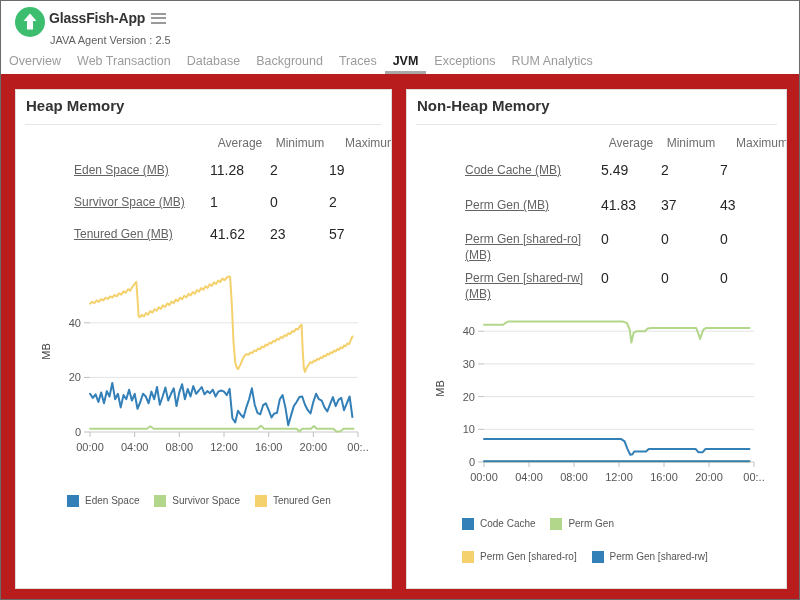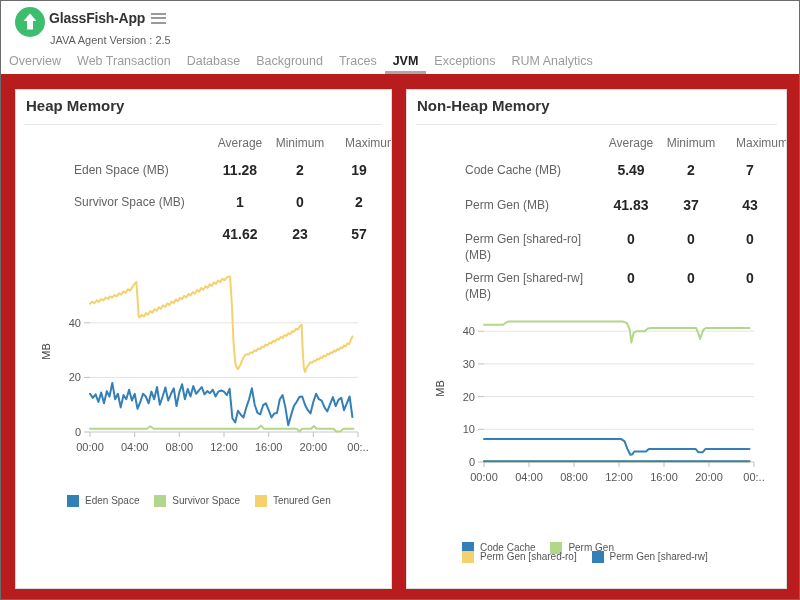--- a/index.html
+++ b/index.html
@@ -23,22 +23,22 @@
   #heap-card { left:14px; width:377px; }
   #nonheap-card { left:405px; width:381px; }
   .card h2 { position:absolute; left:10px; top:7px; font-size:15px; font-weight:bold; color:#333; }
   .divider { position:absolute; top:34px; left:9px; right:9px; border-top:1px solid #e6e6e6; }
   
   .thead { position:absolute; top:46px; left:0; right:0; height:16px; }
   .thead .vcell { position:absolute; width:60px; text-align:center; font-size:12px; color:#6e6e6e; }
   .vc0 { left:194px; } .vc1 { left:254px; } .vc2 { left:313px; }
   .thead .vc2 span { display:inline-block; transform:translateX(12px); white-space:nowrap; }
   .trow { position:absolute; left:0; right:0; }
-  .trow .lbl { position:absolute; left:58px; width:135px; font-size:12px; color:#636363; line-height:16px; }
-  .trow .val { position:absolute; width:60px; text-align:center; font-size:14px; font-weight:bold; color:#262626; line-height:16px; }
+  .trow .lbl { position:absolute; left:58px; width:135px; font-size:12px; color:#636363; line-height:16px;text-decoration:underline; }
+  .trow .val { position:absolute; width:60px; text-align:left; font-size:14px; font-weight:normal; color:#262626; line-height:16px; }
   .center32 { height:32px; }
   .center32 .lbl, .center32 .val { top:8px; }
   
   svg text { font-size:11px; fill:#565656; }
   svg text.ylab { font-size:11px; fill:#444; }
   .chart-svg { position:absolute; left:0; }
   
   .legend { position:absolute; font-size:10px; color:#555; }
   .legend .li { display:inline-flex; margin-right:12px; }
   .legend i { display:inline-block; width:12px; height:12px; margin-right:6px; }
@@ -91,20 +91,21 @@
         <div class="val vc1">2</div>
         <div class="val vc2">19</div>
       </div>
       <div class="trow center32" style="top:96px">
         <div class="lbl">Survivor Space (MB)</div>
         <div class="val vc0">1</div>
         <div class="val vc1">0</div>
         <div class="val vc2">2</div>
       </div>
       <div class="trow center32" style="top:128px">
+        <div class="lbl">Tenured Gen (MB)</div>
         <div class="val vc0">41.62</div>
         <div class="val vc1">23</div>
         <div class="val vc2">57</div>
       </div>
       <svg id="heap-svg" class="chart-svg" style="top:170px" width="377" height="210">
           <line x1="74" y1="172" x2="342" y2="172" stroke="#c9c9c9" stroke-width="1"></line>
           <line x1="68" y1="172" x2="74" y2="172" stroke="#c0c0c0" stroke-width="1"></line>
           <text x="65" y="176" text-anchor="end">0</text>
           <line x1="74" y1="117.4" x2="342" y2="117.4" stroke="#e4e4e4" stroke-width="1"></line>
           <line x1="68" y1="117.4" x2="74" y2="117.4" stroke="#c0c0c0" stroke-width="1"></line>
@@ -208,21 +209,21 @@
           <line x1="302" y1="160" x2="302" y2="165" stroke="#c0c0c0" stroke-width="1"></line>
           <text x="302" y="179" text-anchor="middle">20:00</text>
           <line x1="347" y1="160" x2="347" y2="165" stroke="#c0c0c0" stroke-width="1"></line>
           <text x="347" y="179" text-anchor="middle">00:..</text>
           <text x="37" y="86.425" text-anchor="middle" transform="rotate(-90 37 86.425)" class="ylab">MB</text>
           <polyline points="77.0,137.1 214.3,137.1 217.6,139.4 220.4,146.9 223.3,152.8 225.5,152.2 227.2,149.5 239.0,149.5 241.8,146.9 288.5,146.9 291.3,150.2 295.8,150.2 298.6,146.9 342.5,146.9" fill="none" stroke="#3380b8" stroke-width="2" stroke-linejoin="round" stroke-linecap="round"></polyline>
           <polyline points="77.0,22.7 96.1,22.7 98.9,20.7 101.8,19.4 215.4,19.4 219.9,21.0 222.7,27.6 224.4,40.6 226.6,30.8 230.0,29.2 237.9,29.2 240.7,26.6 244.6,25.9 289.1,25.9 291.9,33.1 293.0,37.0 296.4,27.6 299.2,25.9 342.5,25.9" fill="none" stroke="#b2d78a" stroke-width="2" stroke-linejoin="round" stroke-linecap="round"></polyline>
           <polyline points="77.0,159.2 342.5,159.2" fill="none" stroke="#f5d16e" stroke-width="2" stroke-linejoin="round" stroke-linecap="round"></polyline>
           <polyline points="77.0,159.2 342.5,159.2" fill="none" stroke="#3380b8" stroke-width="2" stroke-linejoin="round" stroke-linecap="round"></polyline>
         </svg>
-      <div class="legend" style="left:55px; top:452px;">
+      <div class="legend" style="left:55px; top:428px;">
         <span class="li">
             <i style="background: rgb(51, 128, 184);"></i>
             <span>Code Cache</span>
           </span>
         <span class="li">
             <i style="background: rgb(178, 215, 138);"></i>
             <span>Perm Gen</span>
           </span>
       </div>
       <div class="legend" style="left:55px; top:461px;">

